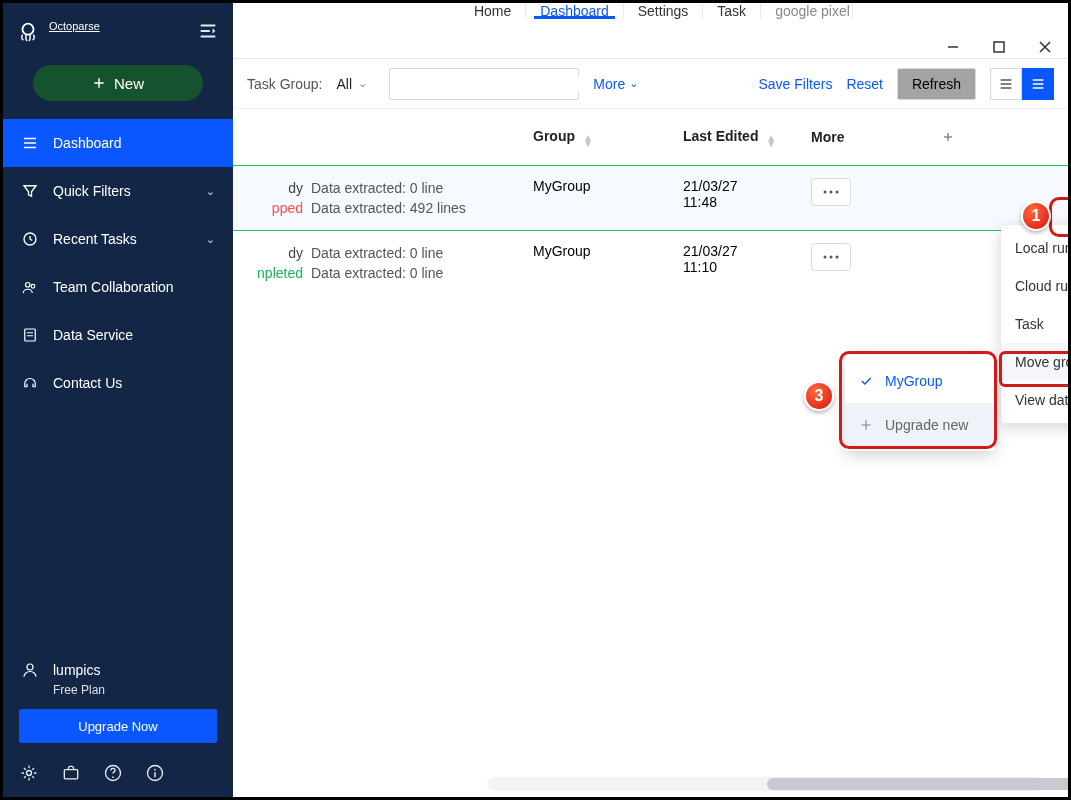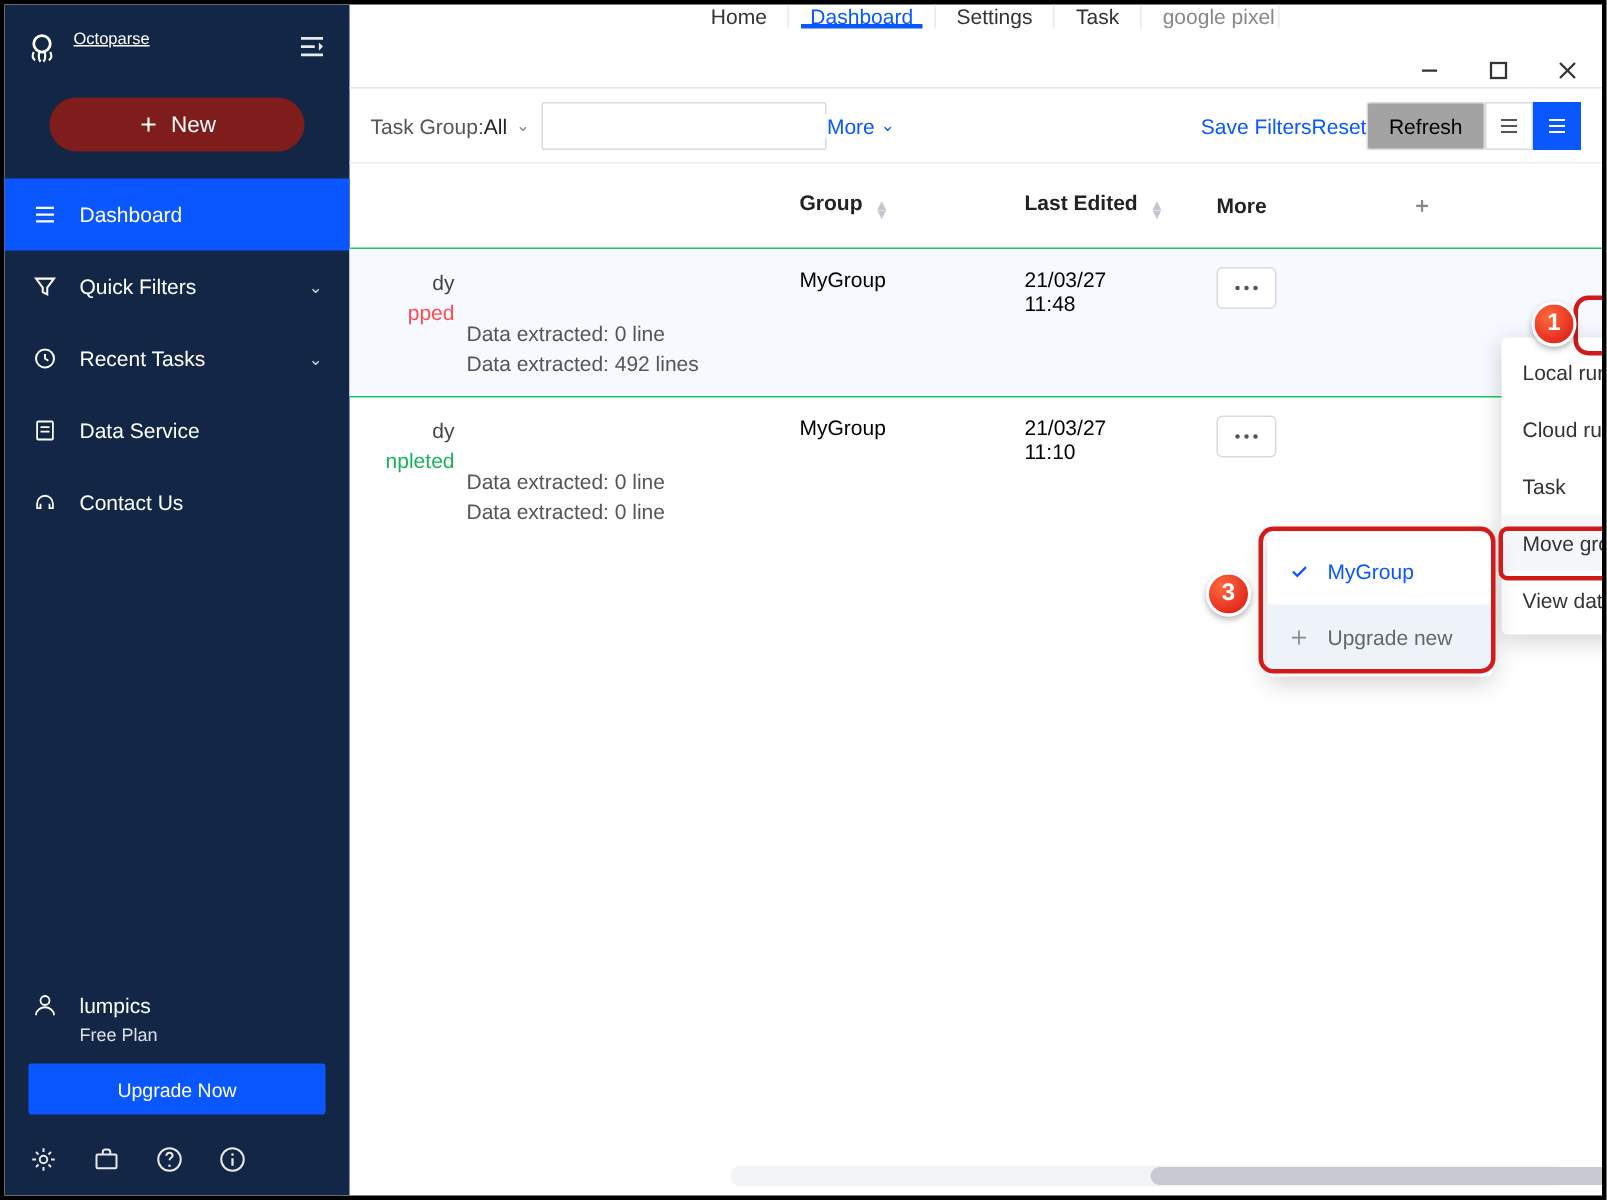--- a/index.html
+++ b/index.html
@@ -5,21 +5,21 @@
   * { box-sizing: border-box; margin: 0; padding: 0; font-family: -apple-system, BlinkMacSystemFont, "Segoe UI", Arial, sans-serif; }
   body { background: #fff; width: 1071px; height: 800px; overflow: hidden; border: 3px solid #000; position: relative; }
   .app { display: flex; height: 100%; }
 
   
   .sidebar { width: 230px; background: #132646; color: #fff; display: flex; flex-direction: column; font-size: 14px; }
   .sb-top { display: flex; align-items: center; height: 56px; padding: 0 14px; justify-content: space-between; }
   .sb-brand { display: flex; align-items: flex-start; gap: 10px; font-size: 11px; text-decoration: underline; }
   .logo { width: 22px; height: 22px; }
   .sb-collapse { width: 22px; height: 22px; opacity: .9; }
-  .sb-new { margin: 6px 30px 18px; height: 36px; border-radius: 18px; background: #7f1d1d; color: #fff; display: flex; align-items: center; justify-content: center; gap: 8px; font-size: 15px; cursor: pointer; }
+  .sb-new { margin: 6px 30px 18px; height: 36px; border-radius: 18px; background: #14532d; color: #fff; display: flex; align-items: center; justify-content: center; gap: 8px; font-size: 15px; cursor: pointer; }
   .sb-nav { display: flex; flex-direction: column; }
   .sb-item { display: flex; align-items: center; gap: 14px; height: 48px; padding: 0 18px; cursor: pointer; position: relative; }
   .sb-item .chev { margin-left: auto; font-size: 11px; opacity: .8; }
   .sb-item.active { background: #0a57ff; }
   .sb-icon { width: 18px; height: 18px; flex: 0 0 18px; }
 
   .sb-bottom { margin-top: auto; padding: 0 0 0 0; }
   .sb-user { display: flex; align-items: center; gap: 14px; padding: 10px 18px 2px; }
   .sb-plan { padding: 2px 18px 12px 50px; font-size: 12px; opacity: .85; }
   .sb-upgrade { margin: 0 16px 18px; height: 34px; background: #0a57ff; color: #fff; display: flex; align-items: center; justify-content: center; font-size: 13px; cursor: pointer; border-radius: 2px; }
@@ -31,21 +31,21 @@
   .titlebar { height: 56px; display: flex; align-items: center; border-bottom: 1px solid #e5e7eb; padding-left: 12px; flex-direction: column; }
   .tabs { display: flex; align-items: center; height: 100%; }
   .tab { padding: 0 14px; height: 100%; display: flex; align-items: center; font-size: 14px; color: #333; cursor: pointer; border-right: 1px solid #e8eaed; }
   .tab.active { color: #0a57ff; position: relative; }
   .tab.active::after { content:""; position:absolute; left:8px; right:8px; bottom:0; height:3px; background:#0a57ff; }
   .tab.trunc { color:#888; max-width: 92px; overflow:hidden; white-space:nowrap; }
   .winbtns { margin-left: auto; display:flex; }
   .winbtn { width: 46px; height: 56px; display:flex; align-items:center; justify-content:center; cursor:pointer; color:#333; }
   .winbtn svg { width:14px; height:14px; }
 
-  .toolbar { height: 50px; display: flex; align-items: center; padding: 0 14px; border-bottom: 1px solid #eef0f3; font-size: 14px; }
+  .toolbar { height: 50px; display: flex; align-items: center; gap: 14px; padding: 0 14px; border-bottom: 1px solid #eef0f3; font-size: 14px; }
   .tg-label { color: #555; }
   .tg-select { color: #222; display:flex; align-items:center; gap:6px; cursor:pointer; padding-right: 8px; }
   .search { width: 190px; height: 32px; border: 1px solid #d7dbe0; border-radius: 2px; display:flex; align-items:center; padding: 0 8px; color:#999; }
   .search input { border: none; outline: none; flex:1; font-size: 14px; }
   .more-dd { color:#0a57ff; display:flex; align-items:center; gap:4px; cursor:pointer; }
   .spacer { flex:1; }
   .link-blue { color:#0a57ff; cursor:pointer; }
   .btn { height: 32px; border:1px solid #d7dbe0; border-radius:2px; padding:0 14px; display:flex; align-items:center; cursor:pointer; background:#a3a3a3; }
   .viewtoggle { display:flex; }
   .vt { width:32px; height:32px; border:1px solid #d7dbe0; display:flex; align-items:center; justify-content:center; cursor:pointer; }
@@ -60,21 +60,21 @@
   .col-plus  { width: 30px; color:#888; }
   .sort { color:#c2c7cf; font-size:10px; margin-left:4px; display:inline-flex; flex-direction:column; line-height:6px;}
 
   .row { display:flex; padding: 12px 10px; font-size:14px; border-top:1px solid #22c55e; }
   .row.hl { background:#f6f9ff; }
   .info-line { color:#555; }
   .status-main { color:#444; }
   .status-red { color:#ff4d4f; }
   .status-green { color:#18b35b; }
   .status-block { width: 60px; text-align:right; padding-right:8px; line-height: 20px;}
-  .info-block { flex:1; line-height:20px; color:#555;margin-top:34px; }
+  .info-block { flex:1; line-height:20px; color:#555; }
   .cell { display:flex; align-items:flex-start; }
 
   .more-btn { width:40px; height:28px; border:1px solid #d7dbe0; border-radius:4px; display:flex; align-items:center; justify-content:center; cursor:pointer; color:#555; background:#fff; }
 
   
   .menu { position:absolute; background:#fff; border-radius:4px; box-shadow: 0 4px 16px rgba(0,0,0,.18); font-size:14px; color:#333; padding:4px 0; }
   .menu-right { top: 222px; left: 768px; width: 140px; }
   .menu-item { height: 38px; display:flex; align-items:center; padding: 0 14px; justify-content:space-between; cursor:pointer; }
   .menu-item.hl { background:#f5f7fa; }
 
@@ -141,20 +141,28 @@
         <span>Quick Filters</span>
         <span class="chev">⌄</span>
       </div>
       <div class="sb-item">
         <svg class="sb-icon" viewBox="0 0 24 24">
             <circle cx="12" cy="12" r="8" fill="none" stroke="#fff" stroke-width="1.8"></circle>
             <path d="M12 8v4l3 2" stroke="#fff" stroke-width="1.8" fill="none"></path>
           </svg>
         <span>Recent Tasks</span>
         <span class="chev">⌄</span>
+      </div>
+      <div class="sb-item">
+        <svg class="sb-icon" viewBox="0 0 24 24">
+            <circle cx="9" cy="9" r="3" fill="none" stroke="#fff" stroke-width="1.6"></circle>
+            <circle cx="16" cy="11" r="2.4" fill="none" stroke="#fff" stroke-width="1.6"></circle>
+            <path d="M3 20c0-3 3-5 6-5s6 2 6 5" fill="none" stroke="#fff" stroke-width="1.6"></path>
+          </svg>
+        <span>Team Collaboration</span>
       </div>
       <div class="sb-item">
         <svg class="sb-icon" viewBox="0 0 24 24">
             <rect x="5" y="4" width="14" height="16" rx="1" fill="none" stroke="#fff" stroke-width="1.6"></rect>
             <path d="M8 9h8M8 13h8" stroke="#fff" stroke-width="1.6"></path>
           </svg>
         <span>Data Service</span>
       </div>
       <div class="sb-item">
         <svg class="sb-icon" viewBox="0 0 24 24">

